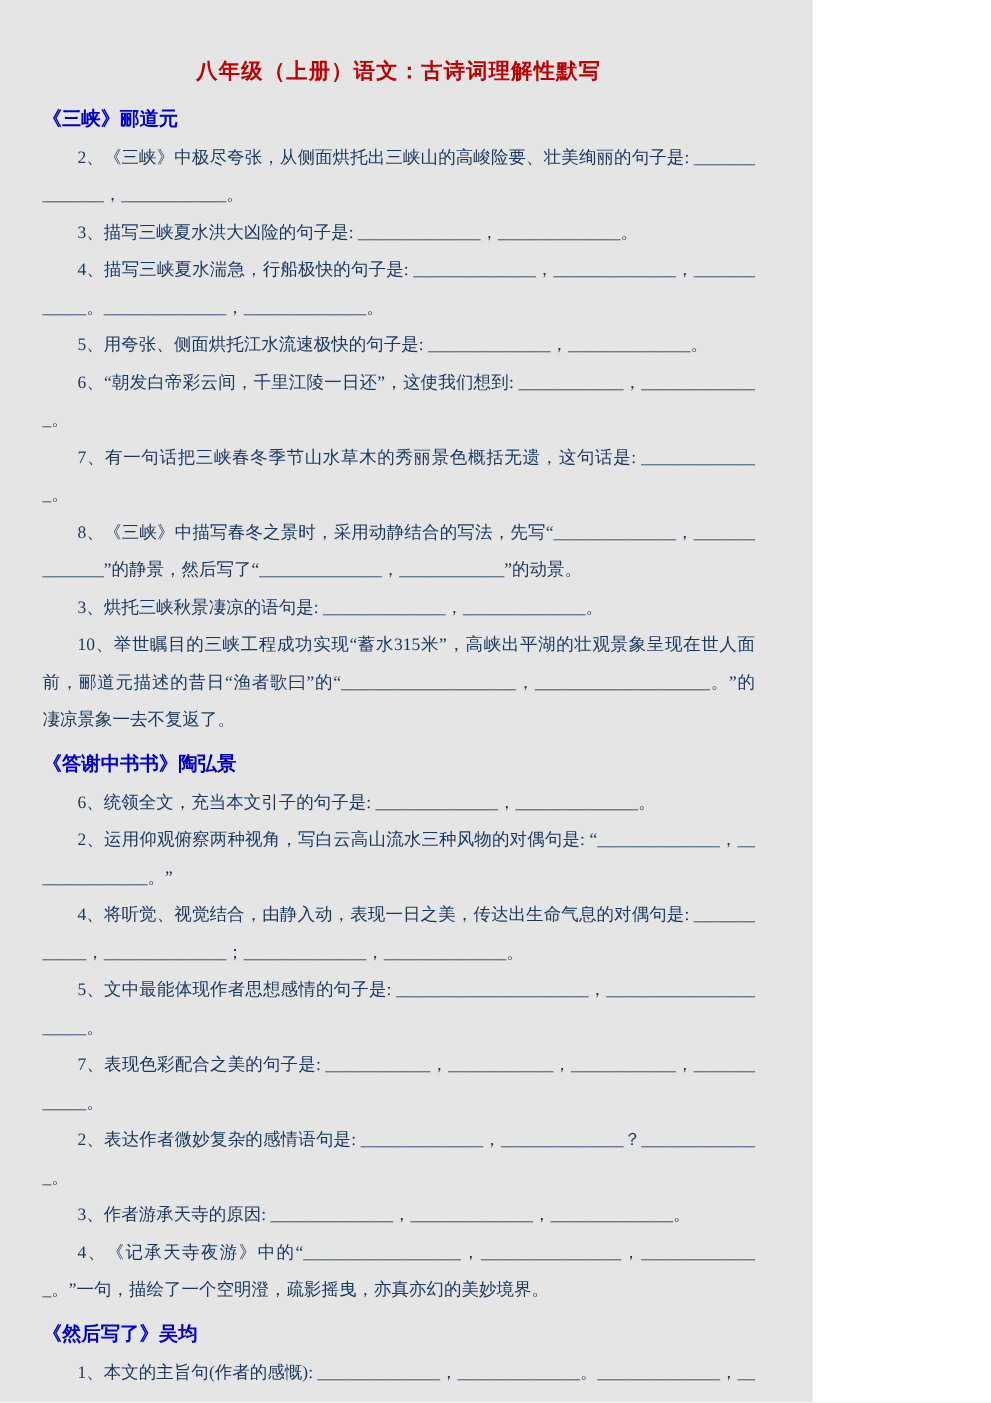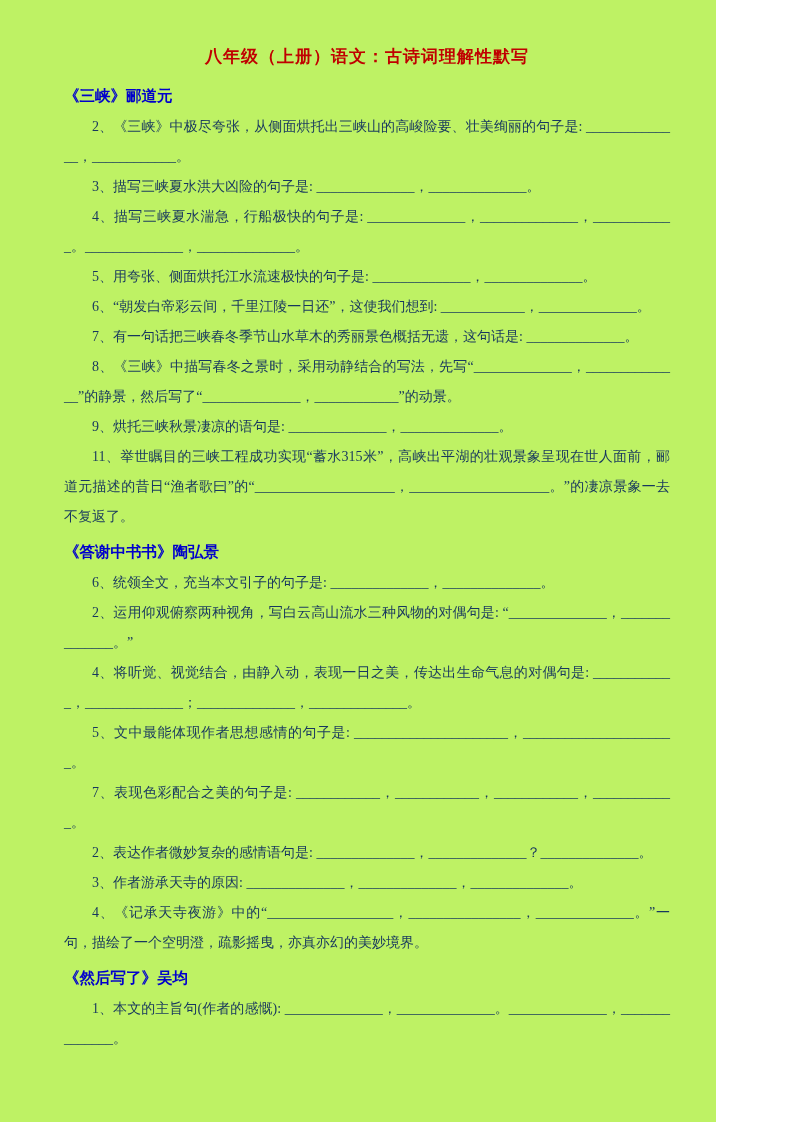--- a/index.html
+++ b/index.html
@@ -1,25 +1,25 @@
 <!DOCTYPE html>
 <html><head>
 <meta charset="utf-8">
 <style>
   html, body {
     margin: 0;
     padding: 0;
     background: #ffffff;
   }
   .page {
-    width: 716px;
+    width: 650px;
     height: 1122px;
     box-sizing: border-box;
-    padding: 44px 46px 30px 64px;
-    background: #bef264;
+    padding: 44px 46px 30px 34px;
+    background: #e5e5e5;
     overflow: hidden;
     font-family: "Liberation Serif", "DejaVu Serif", serif;
   }
   .title {
     color: #c00000;
     font-size: 17px;
     font-weight: bold;
     text-align: center;
     margin: 0 0 12px 0;
     line-height: 26px;
@@ -50,22 +50,22 @@
   <h1 class="title">八年级（上册）语文：古诗词理解性默写</h1>
 
   <h2 class="section-heading">《三峡》郦道元</h2>
   <p class="item">2、《三峡》中极尽夸张，从侧面烘托出三峡山的高峻险要、壮美绚丽的句子是: ______________，____________。</p>
   <p class="item">3、描写三峡夏水洪大凶险的句子是: ______________，______________。</p>
   <p class="item">4、描写三峡夏水湍急，行船极快的句子是: ______________，______________，____________。______________，______________。</p>
   <p class="item">5、用夸张、侧面烘托江水流速极快的句子是: ______________，______________。</p>
   <p class="item">6、“朝发白帝彩云间，千里江陵一日还”，这使我们想到: ____________，______________。</p>
   <p class="item">7、有一句话把三峡春冬季节山水草木的秀丽景色概括无遗，这句话是: ______________。</p>
   <p class="item">8、《三峡》中描写春冬之景时，采用动静结合的写法，先写“______________，______________”的静景，然后写了“______________，____________”的动景。</p>
-  <p class="item">9、烘托三峡秋景凄凉的语句是: ______________，______________。</p>
-  <p class="item">11、举世瞩目的三峡工程成功实现“蓄水315米”，高峡出平湖的壮观景象呈现在世人面前，郦道元描述的昔日“渔者歌曰”的“____________________，____________________。”的凄凉景象一去不复返了。</p>
+  <p class="item">3、烘托三峡秋景凄凉的语句是: ______________，______________。</p>
+  <p class="item">10、举世瞩目的三峡工程成功实现“蓄水315米”，高峡出平湖的壮观景象呈现在世人面前，郦道元描述的昔日“渔者歌曰”的“____________________，____________________。”的凄凉景象一去不复返了。</p>
 
   <h2 class="section-heading">《答谢中书书》陶弘景</h2>
   <p class="item">6、统领全文，充当本文引子的句子是: ______________，______________。</p>
   <p class="item">2、运用仰观俯察两种视角，写白云高山流水三种风物的对偶句是: “______________，______________。”</p>
   <p class="item">4、将听觉、视觉结合，由静入动，表现一日之美，传达出生命气息的对偶句是: ____________，______________；______________，______________。</p>
   <p class="item">5、文中最能体现作者思想感情的句子是: ______________________，______________________。</p>
   <p class="item">7、表现色彩配合之美的句子是: ____________，____________，____________，____________。</p>
 
   <p class="item">2、表达作者微妙复杂的感情语句是: ______________，______________？______________。</p>
   <p class="item">3、作者游承天寺的原因: ______________，______________，______________。</p>

